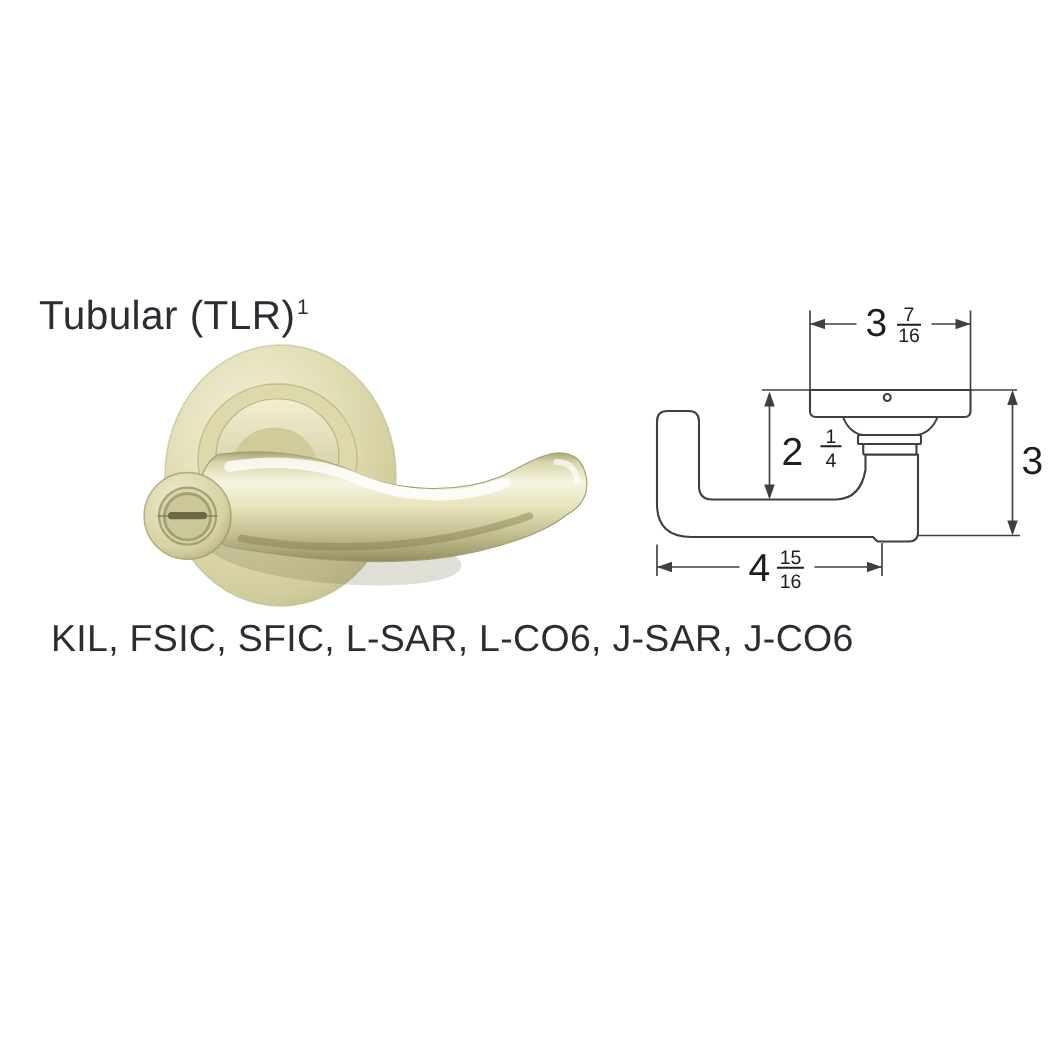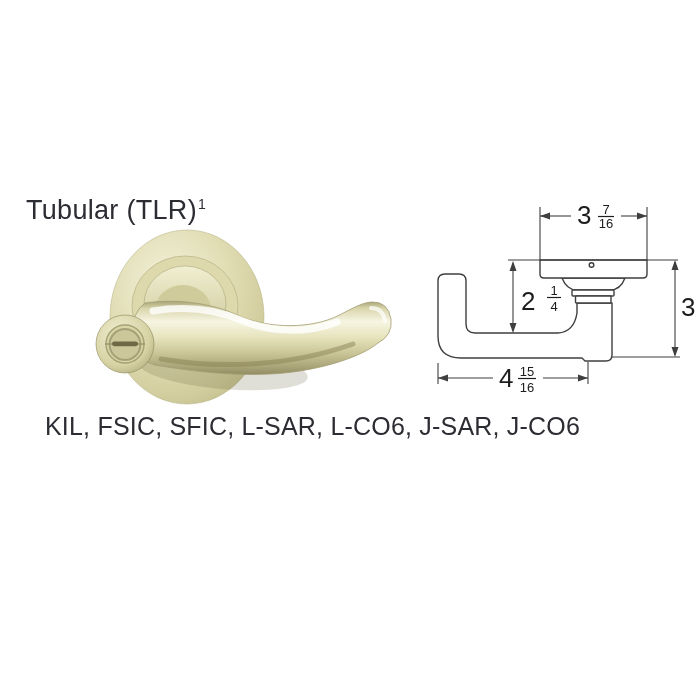--- a/index.html
+++ b/index.html
@@ -13,21 +13,21 @@
   }
   .page-title .fnote{font-size:14px;font-weight:400;position:relative;top:-10px;margin-left:1px;}
   .photo-wrap{position:absolute;left:75px;top:218px;width:340px;height:200px;}
   .drawing-wrap{position:absolute;left:425px;top:185px;width:275px;height:230px;}
   .cores-row{position:absolute;left:14px;top:412px;display:flex;align-items:center;}
   .cores-badge{
     width:91px;height:41px;background:#ef8b40;color:#ffffff;
     display:flex;align-items:center;justify-content:center;
     font-size:25px;font-weight:bold;border-radius:2px;letter-spacing:.3px;
   }
-  .cores-list{margin-left:31px;font-size:25px;color:#2c2d33;letter-spacing:.2px;white-space:nowrap;}
+  .cores-list{margin-left:20px;font-size:25px;color:#2c2d33;letter-spacing:.2px;white-space:nowrap;}
   
   .outline{fill:#ffffff;stroke:#3f3f3f;stroke-width:1.4;stroke-linejoin:round;}
   .dimline{stroke:#3f3f3f;stroke-width:1.1;fill:none;}
   .arrow{fill:#3f3f3f;stroke:none;}
   .dnum{font-family:"Liberation Sans",sans-serif;fill:#1d1d1d;font-size:26px;}
   .dfrac{font-family:"Liberation Sans",sans-serif;fill:#1d1d1d;font-size:13px;text-anchor:middle;}
   .fbar{stroke:#1d1d1d;stroke-width:1.2;}
 </style>
 </head>
 <body>

